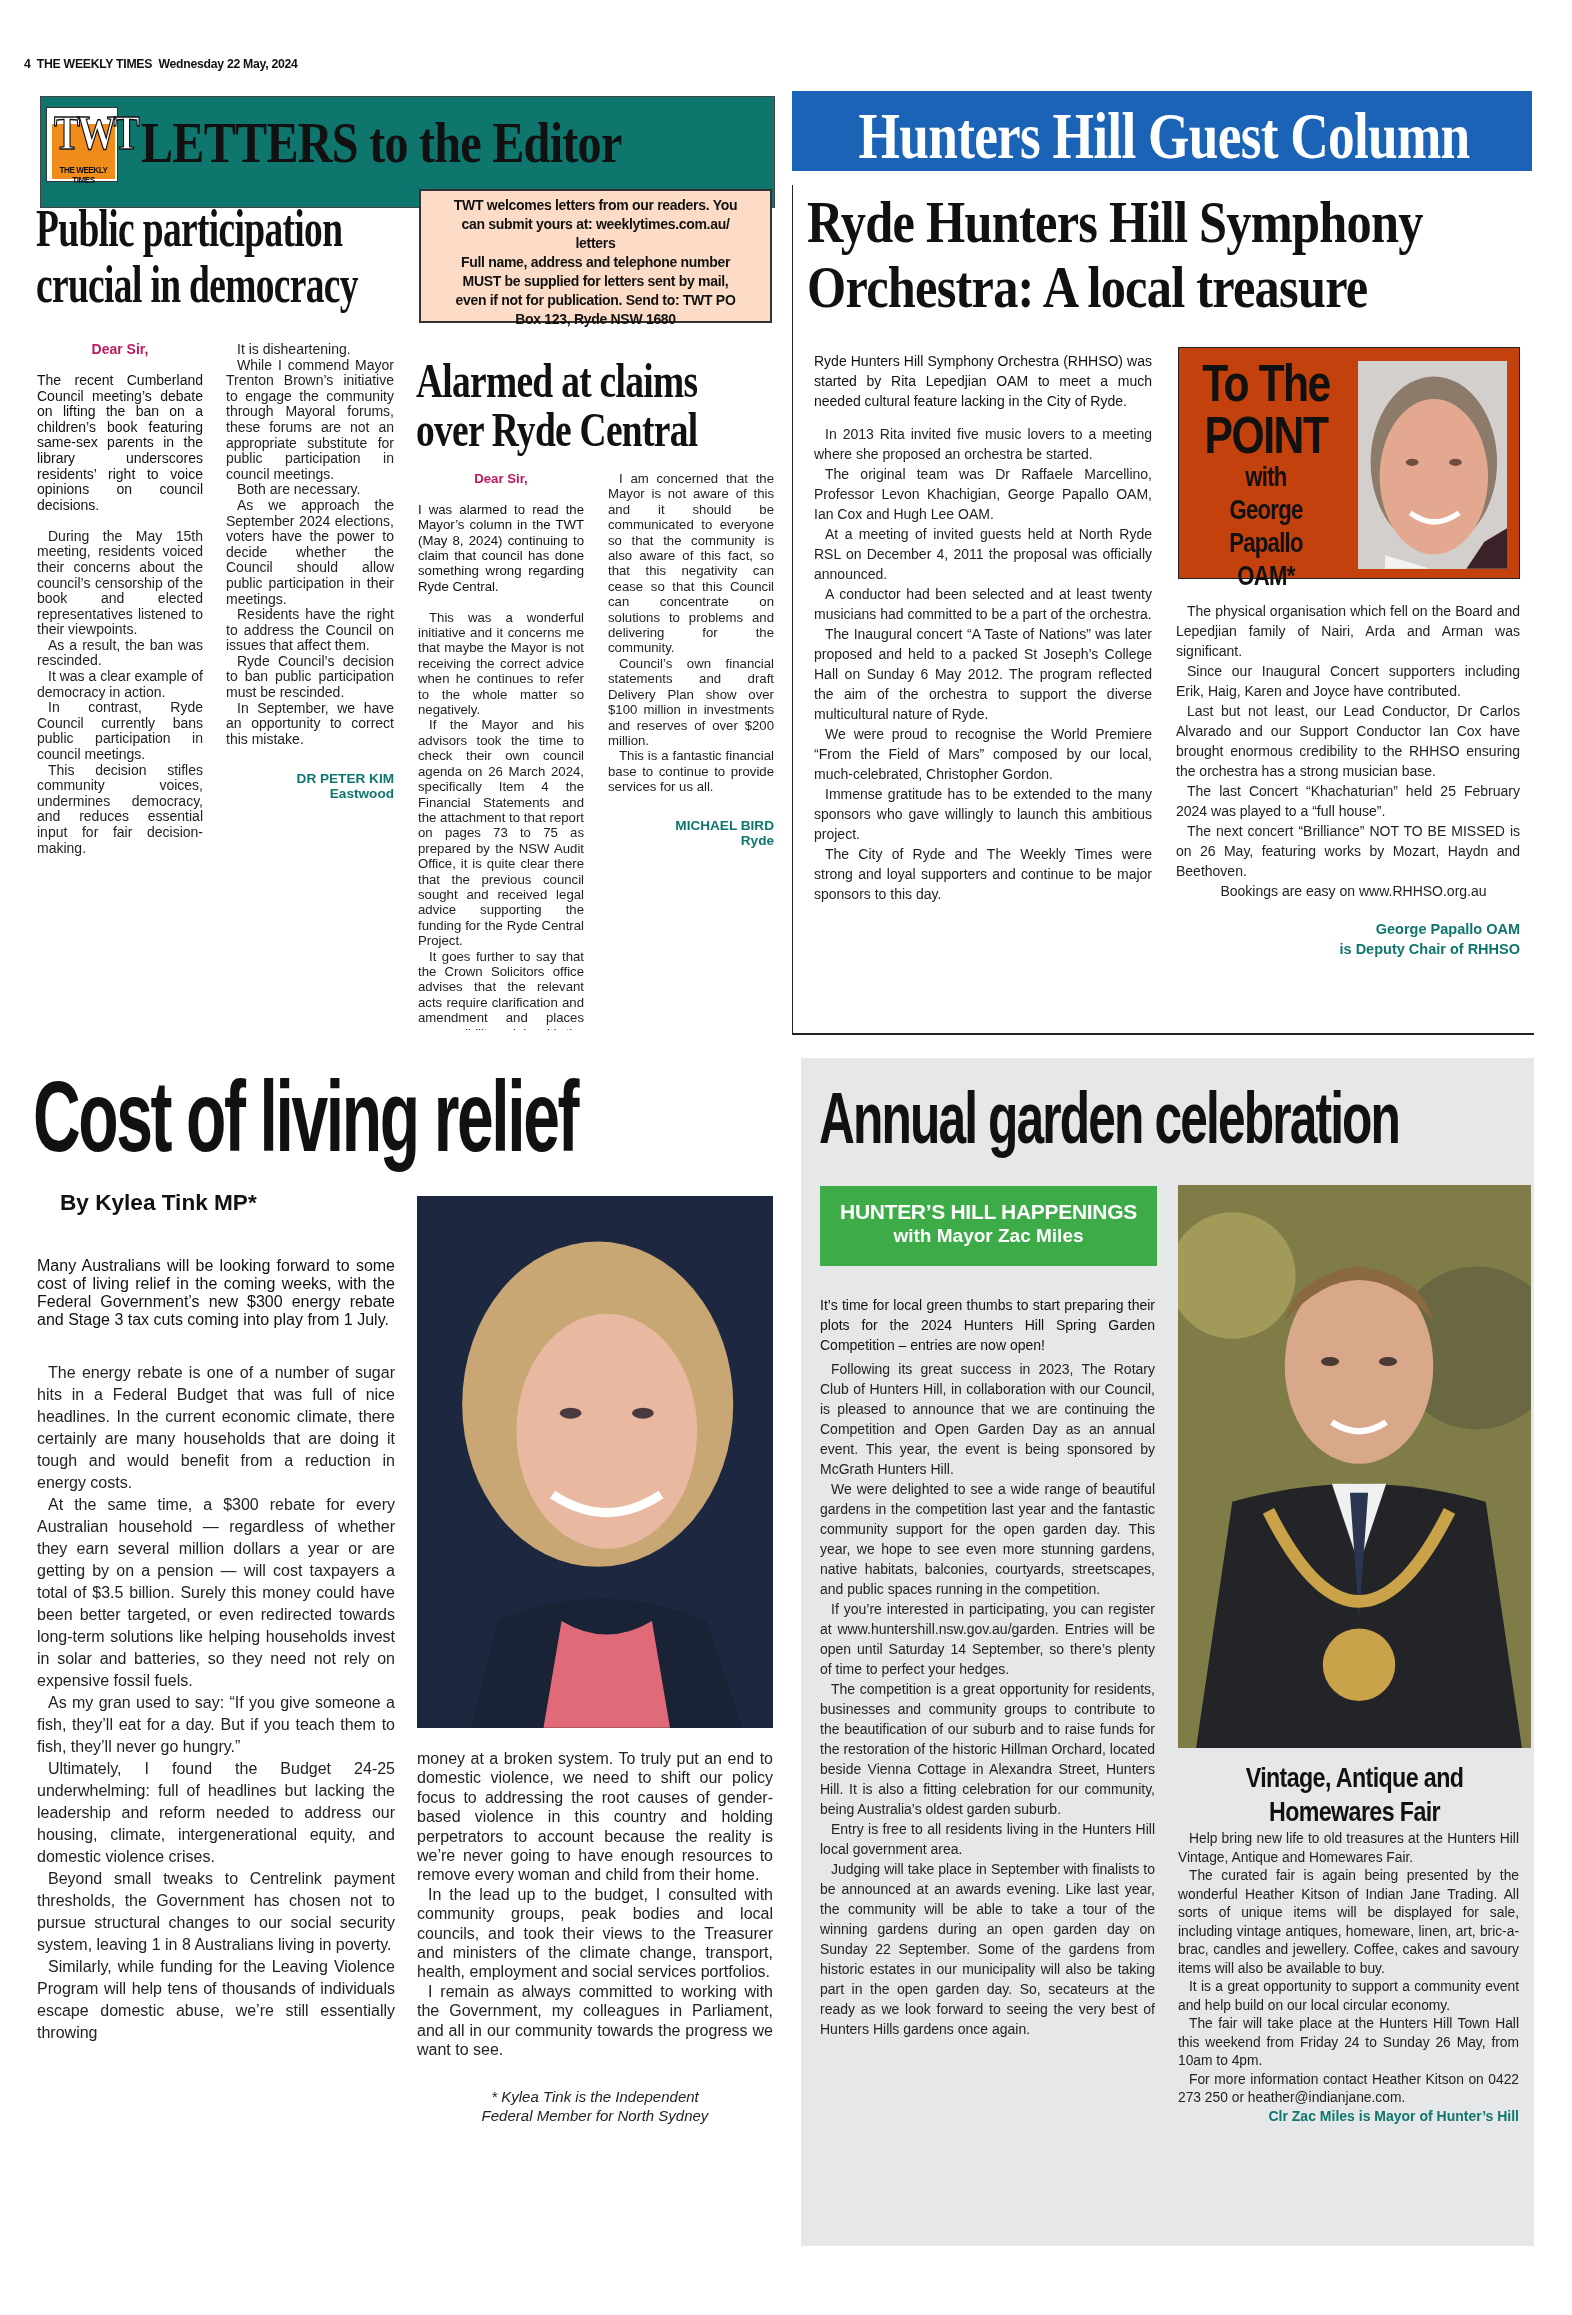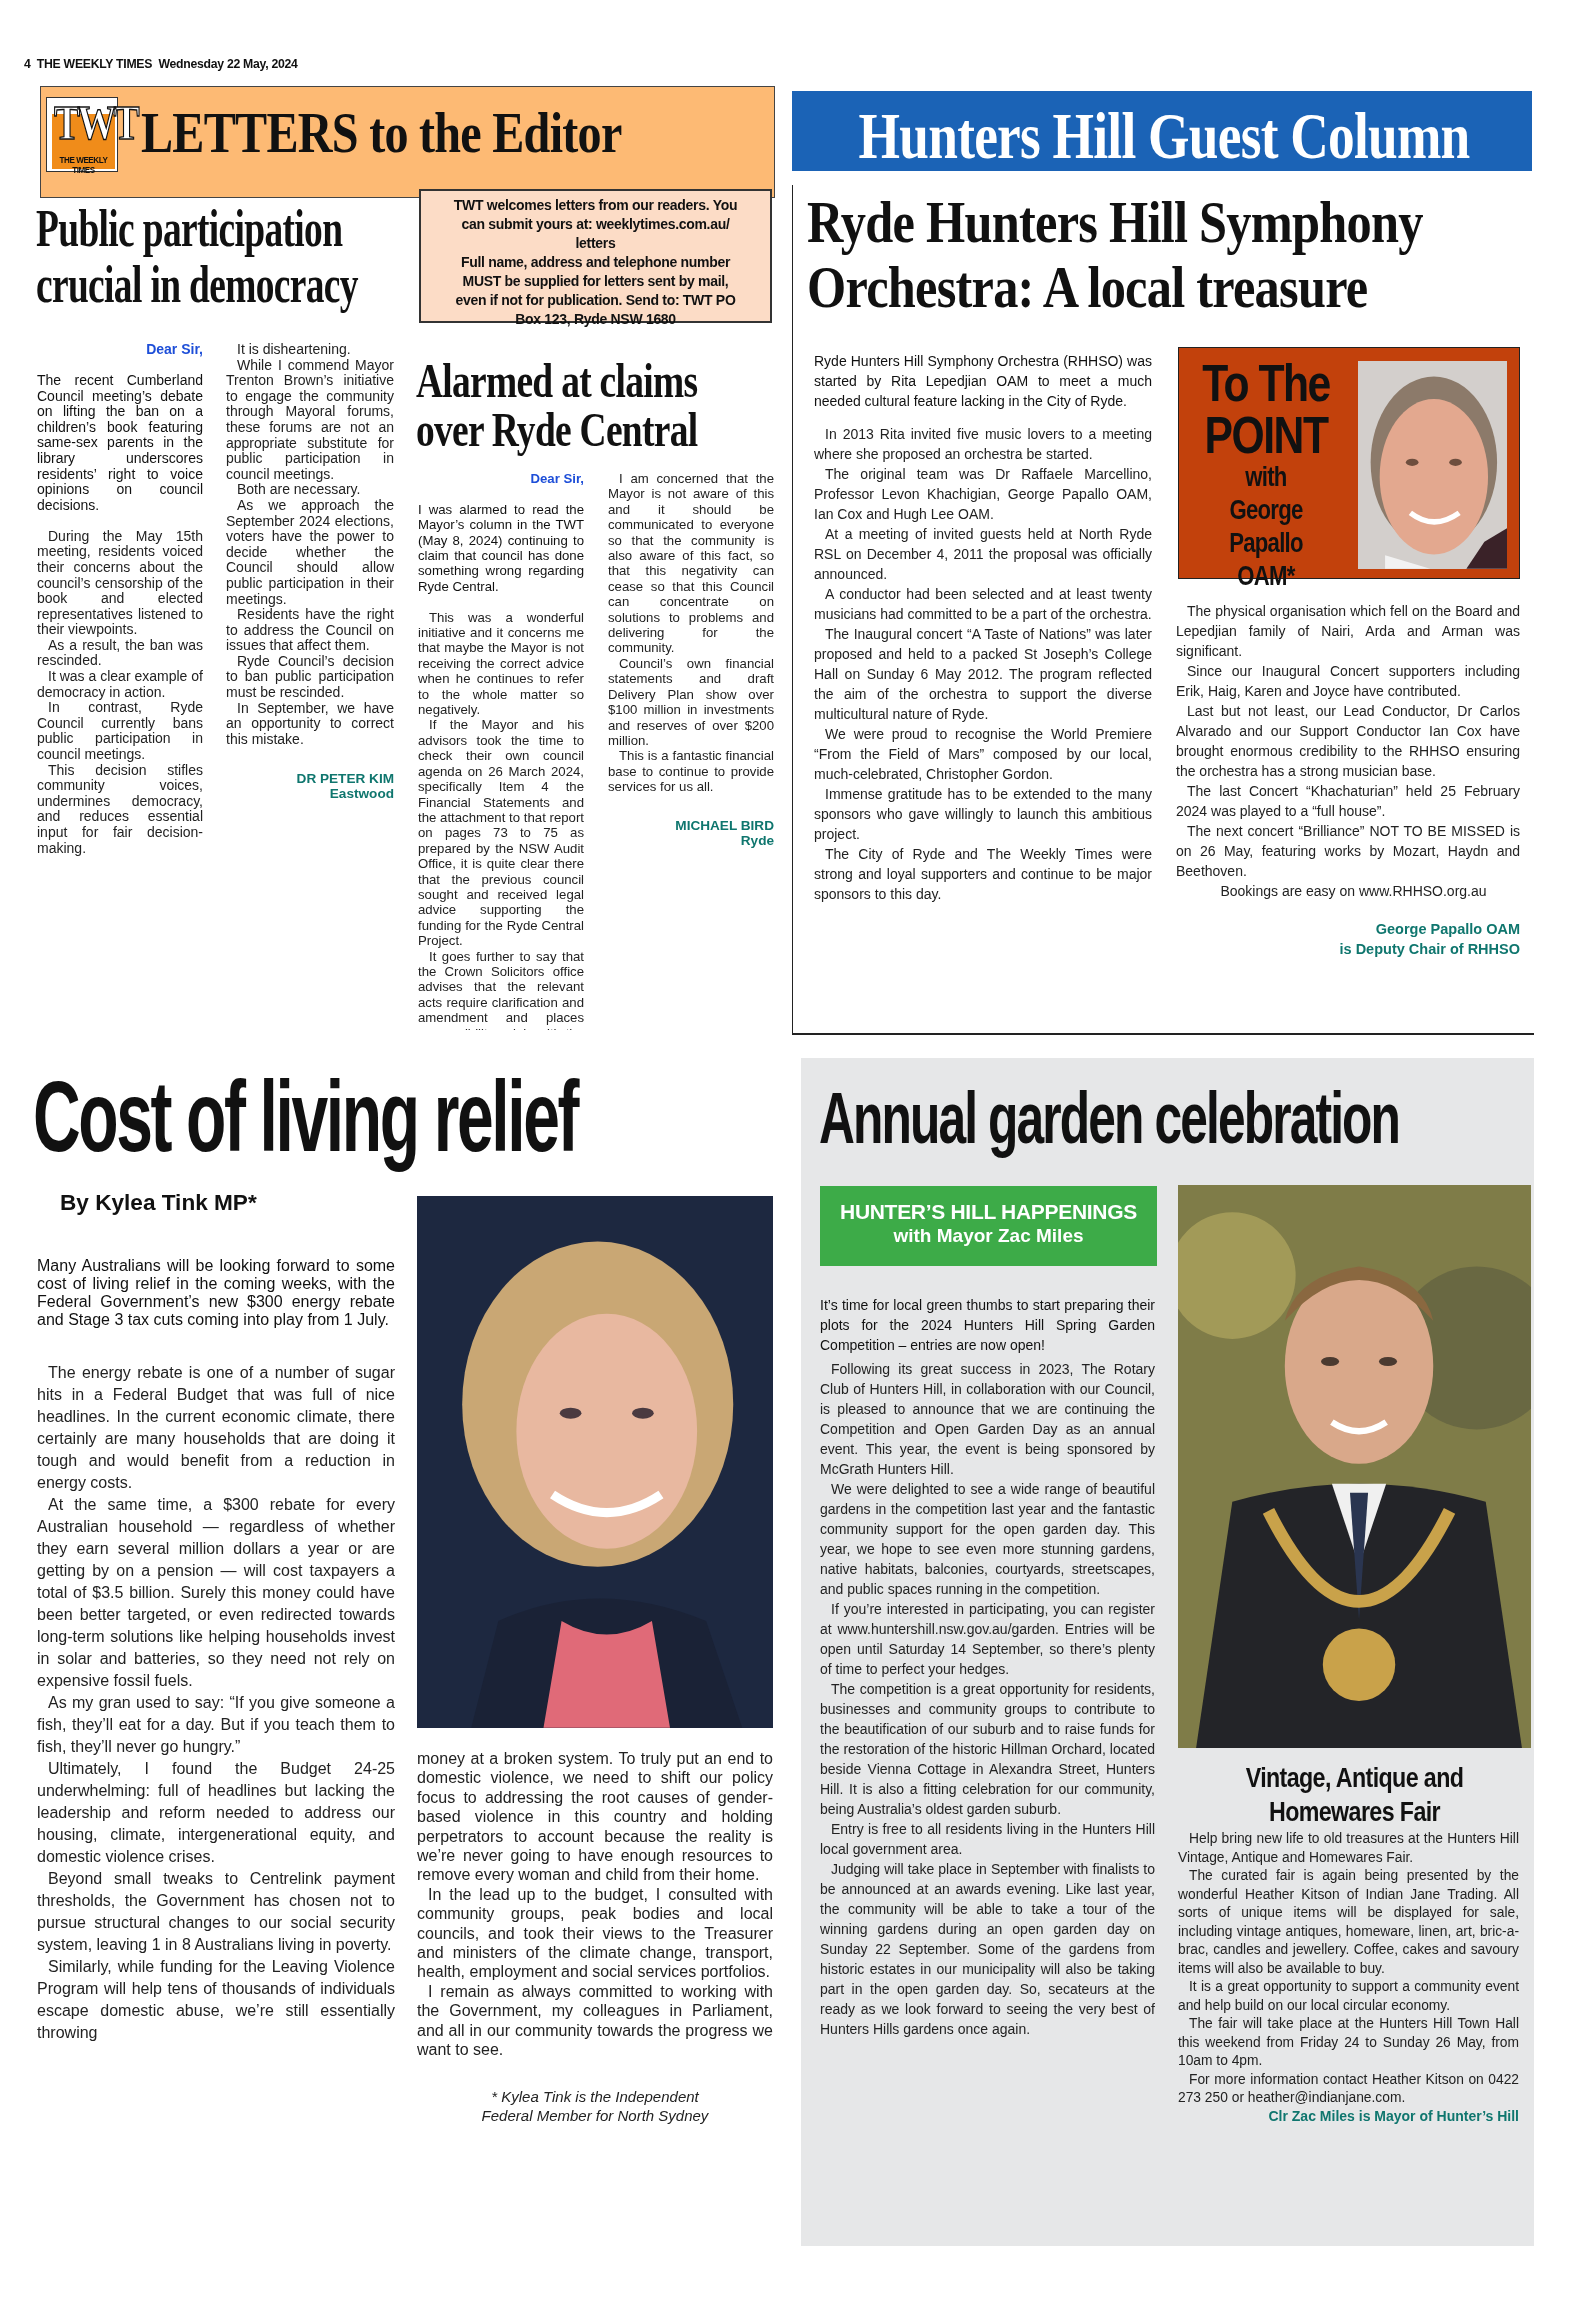--- a/index.html
+++ b/index.html
@@ -4,26 +4,26 @@
 <style>
 *{box-sizing:border-box;margin:0;padding:0}
 html,body{width:1572px;height:2316px;background:#fff;overflow:hidden}
 body{position:relative;font-family:"Liberation Sans",sans-serif;color:#111}
 .abs{position:absolute}
 .folio{left:23.5px;top:56px;font-size:13.6px;font-weight:bold;letter-spacing:-0.3px;transform:scaleX(0.9);transform-origin:left}
 .serifhead{font-family:"Liberation Serif",serif;font-weight:bold;letter-spacing:-0.9px}
 .col{text-align:justify;font-size:14px;line-height:15.6px;color:#222}
 .col p{text-indent:11px}
 .col p.lead{text-indent:0;font-weight:normal;color:#111;margin-bottom:15.4px}
-.col p.salute{text-indent:0;font-weight:bold;color:#1d4ed8;margin-bottom:15.4px;text-align:right}
+.col p.salute{text-indent:0;font-weight:bold;color:#be185d;margin-bottom:15.4px;text-align:center}
 .sig{text-align:right;font-weight:bold;font-size:13.6px;line-height:15.4px;color:#0f766e;margin-top:23.5px}
 .sig span{display:block}
 
 
-.letters-banner{left:40px;top:86px;width:735px;height:112px;border:1.8px solid #444;background:#fdba74}
+.letters-banner{left:40px;top:96px;width:735px;height:112px;border:1.8px solid #444;background:#0f766e}
 .twt-logo{left:4.5px;top:10px;width:72px;height:75px;border:1.8px solid #333;background:#fff}
 .twt-logo .orange{position:absolute;left:5.4px;top:16.3px;width:63px;height:55px;background:#f08c1a}
 .twt-logo .big{position:absolute;left:0;top:-3.6px;width:69px;text-align:center;font-family:"Liberation Serif",serif;font-weight:bold;font-size:49px;letter-spacing:-3.6px;color:#fff;-webkit-text-stroke:1.4px #111;transform:scaleX(0.8)}
 .twt-logo .small{position:absolute;left:5.4px;top:57px;width:63px;text-align:center;font-size:9px;font-weight:bold;letter-spacing:-0.5px;color:#111;transform:scaleX(0.9)}
 .letters-title{left:100px;top:5.4px;font-size:58px;line-height:81px;transform:scaleX(0.83);transform-origin:left;white-space:nowrap}
 
 .submit-box{left:419px;top:189px;width:353px;height:134px;background:#fcdcc6;border:2.7px solid #333;text-align:center;font-size:14px;font-weight:bold;line-height:19px;padding:5.4px 7.2px;letter-spacing:-0.3px}
 .submit-box span{display:block}
 
 

